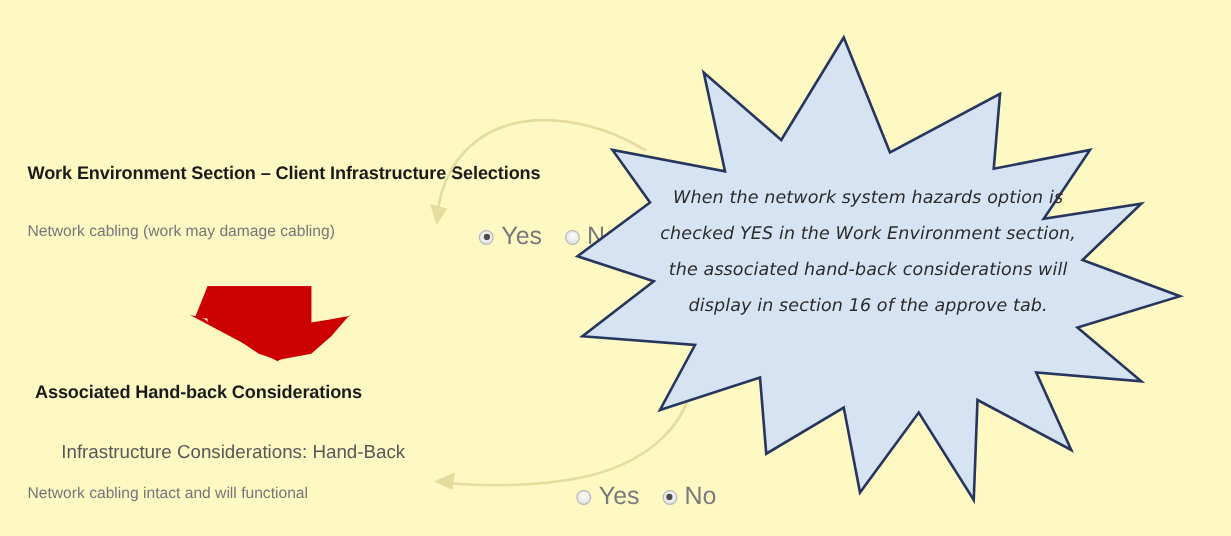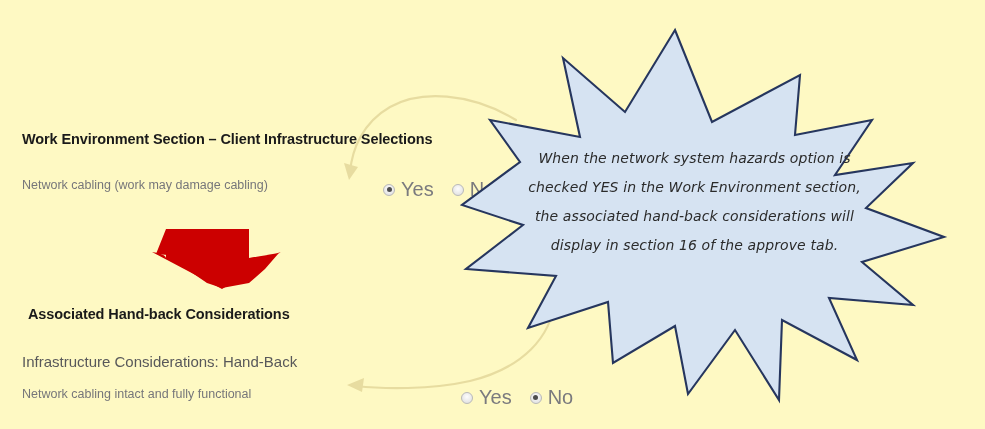--- a/index.html
+++ b/index.html
@@ -26,20 +26,21 @@
     color: #1a1a1a;
     white-space: nowrap;
   }
   .sub-heading {
     position: absolute;
     font-family: "Liberation Sans", sans-serif;
     font-size: 15px;
     font-weight: normal;
     color: #58585a;
     white-space: nowrap;
+    margin-left: 27px;
   }
   .field-label {
     position: absolute;
     font-family: "Liberation Sans", sans-serif;
     font-size: 12.5px;
     color: #76767a;
     white-space: nowrap;
     text-align: right;
   }
 
@@ -130,21 +131,21 @@
 
   <svg class="layer" viewBox="0 0 985 429">
     <polygon points="166,229 249,229 249,259 278,254 265,269 249,283 222,288 207,283 185,268 168,255 156,254" fill="#CC0000"></polygon>
     <path d="M166,229 L249,229 L249,258 Q280,253 281,252 L222,289 L152,252 Q165,254 166,258 Z" fill="#CC0000"></path>
   </svg>
 
   <div class="section-heading" style="left:12px; top:306px;margin-left:16px;">Associated Hand-back Considerations</div>
 
   <div class="sub-heading" style="left:22px; top:353px;">Infrastructure Considerations: Hand-Back</div>
 
-  <div class="field-label" style="left:22px; top:387px;">Network cabling intact and fully functional</div>
+  <div class="field-label" style="left:22px; top:387px;">Network cabling intact and will functional</div>
 
   <div class="radio-group" style="left:461px; top:386px;">
     <label class="radio-opt">
       <span class="radio-dot"></span>
       <span class="radio-text">Yes</span>
     </label>
     <label class="radio-opt" style="margin-left:9px;">
       <span class="radio-dot checked"></span>
       <span class="radio-text">No</span>
     </label>

